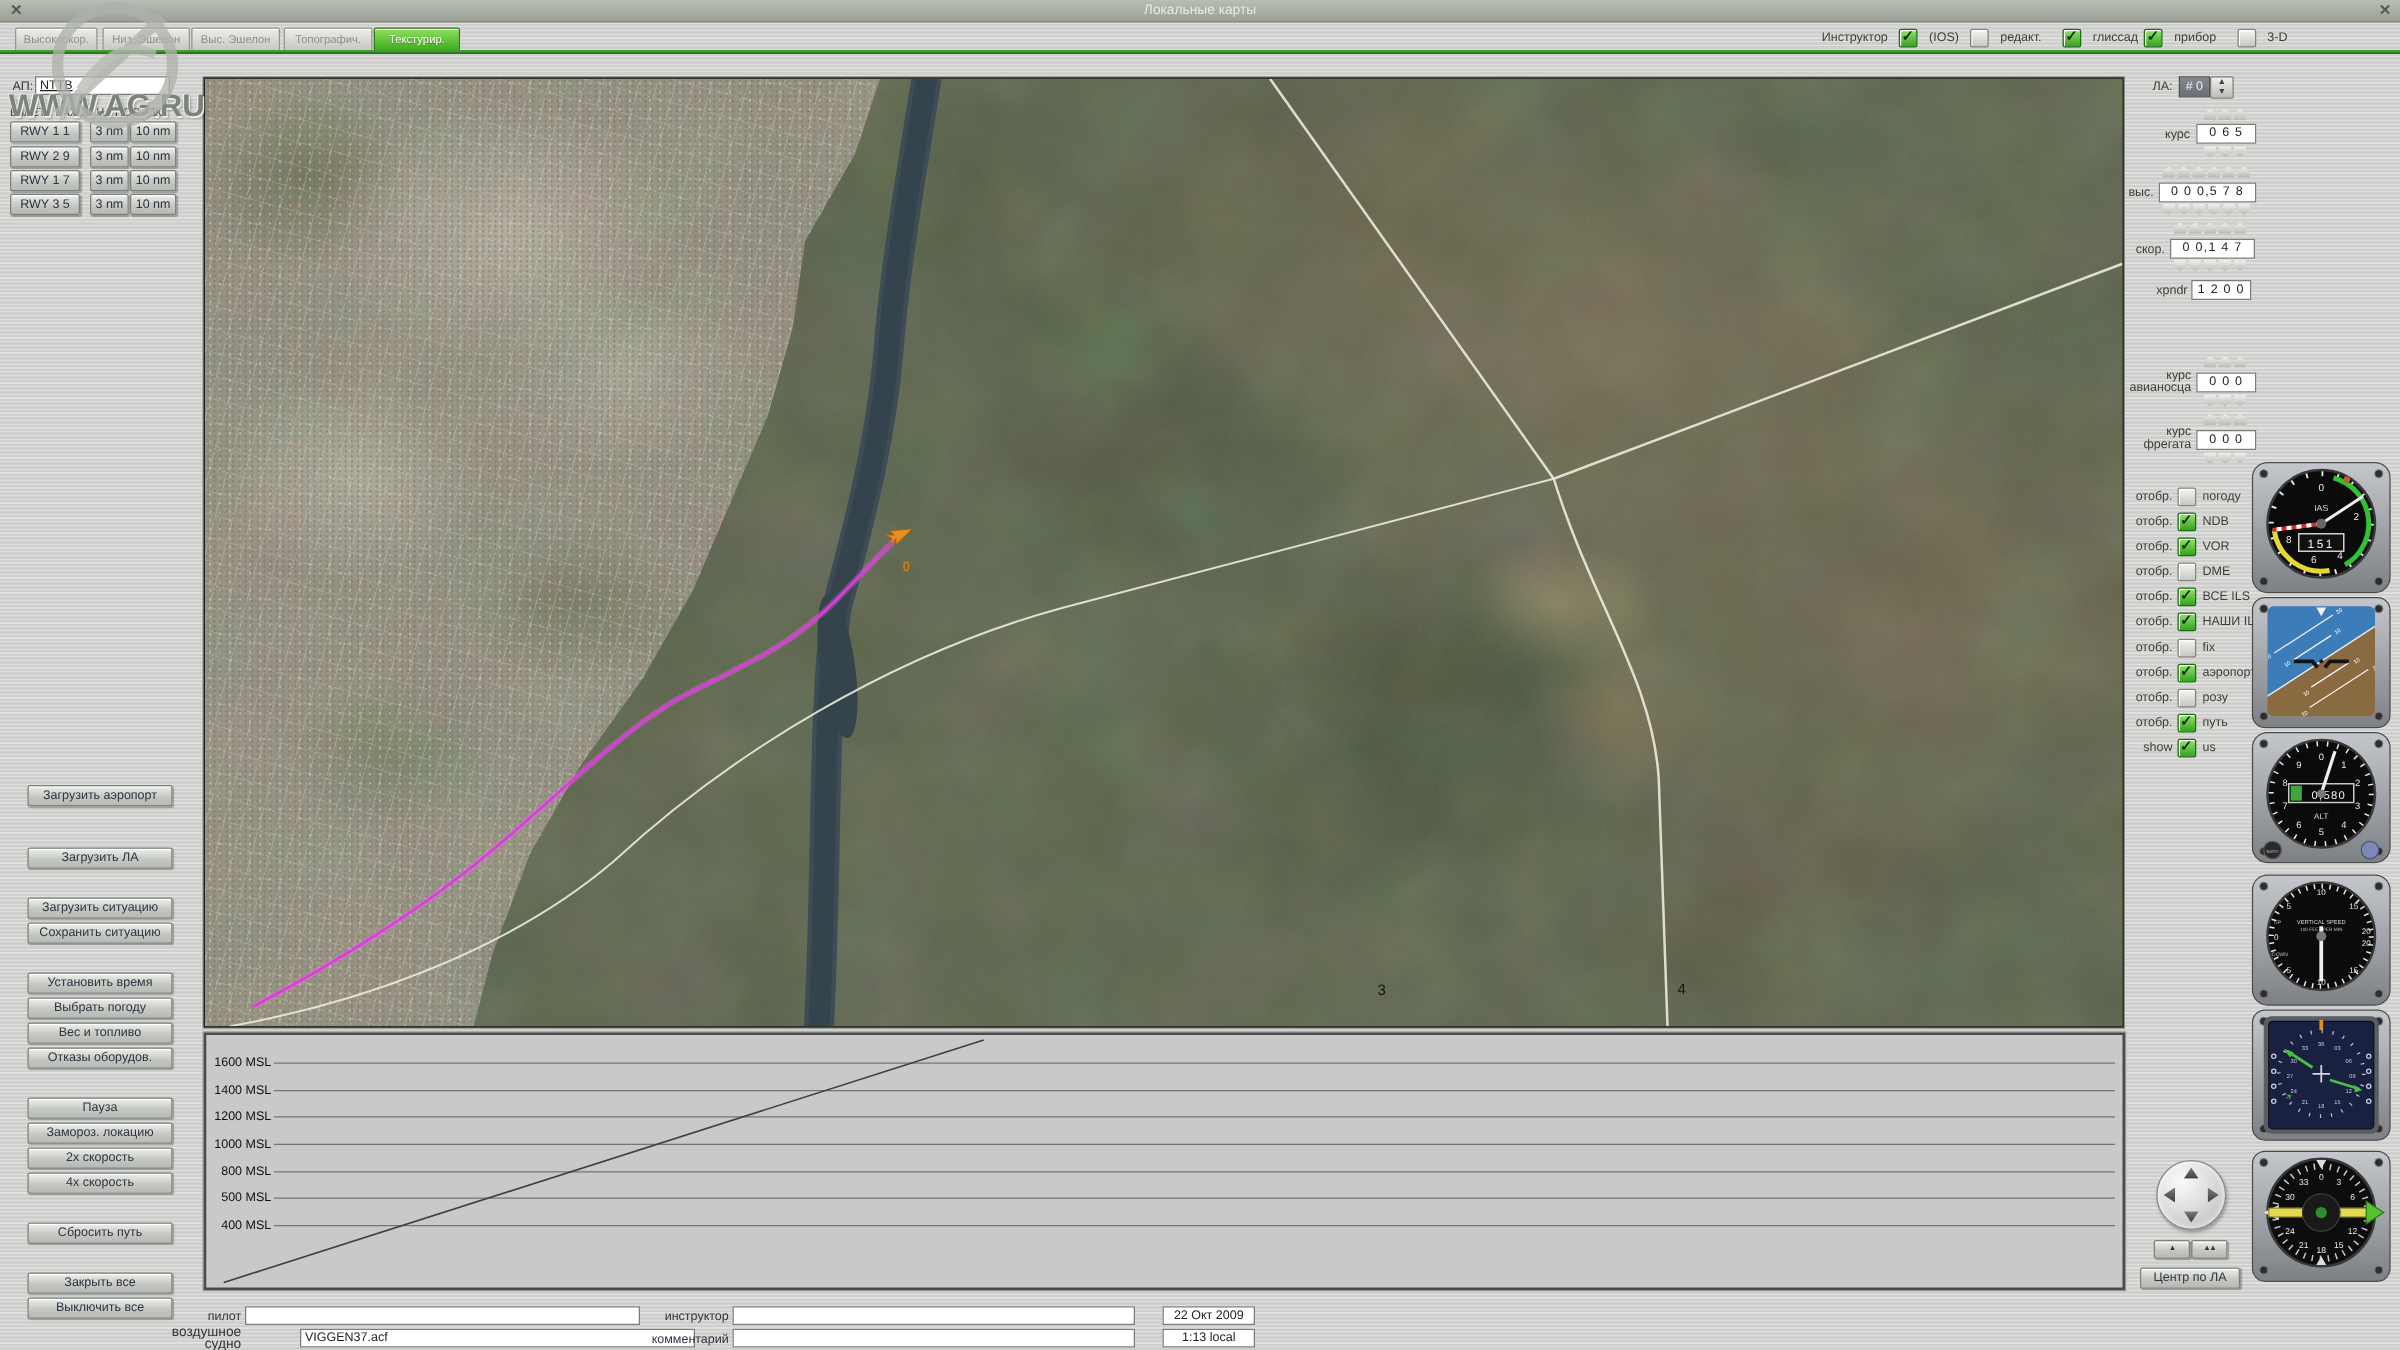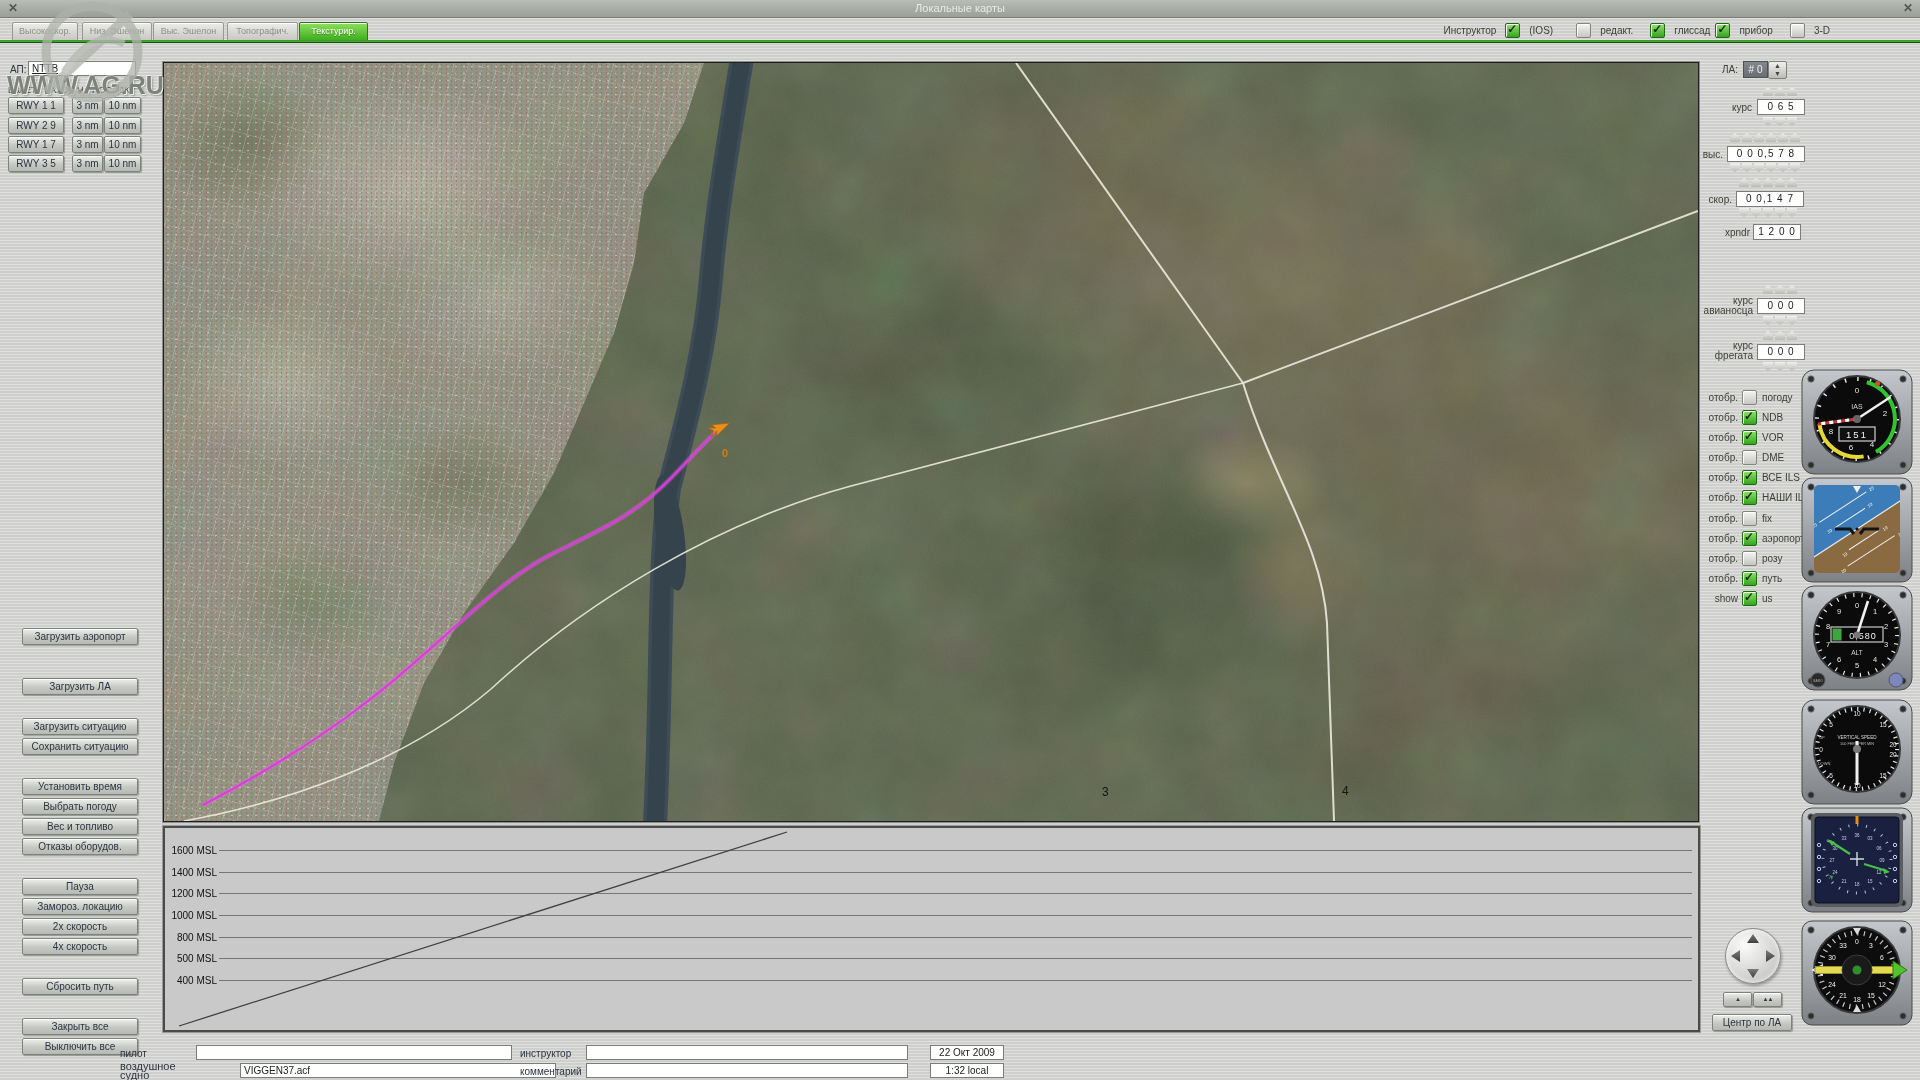--- a/index.html
+++ b/index.html
@@ -69,21 +69,21 @@
       radial-gradient(ellipse 120px 90px at 150px 540px, rgba(100,112,84,.6), transparent 70%);
     background-size:5px 4px,8px 7px,auto,auto,auto,auto,auto,auto,auto,auto;}
   .mapsvg{position:absolute;inset:0}
   
   .profile{position:absolute;left:163px;top:826px;width:1537px;height:206px;background:#c9c9c9;
     border:2px solid #4a4a4a;box-shadow:0 0 0 1px #9a9a98;box-sizing:border-box}
   .mslrow{position:absolute;left:4px;right:6px;height:12px;display:flex;align-items:center}
   .msllabel{width:48px;text-align:right;font-size:10px;color:#101010;margin-right:2px;white-space:nowrap}
   .mslline{flex:1;height:1px;background:#767676}
   
-  .blabel{position:absolute;font-size:10px;color:#2e3440;text-align:left;white-space:nowrap}
+  .blabel{position:absolute;font-size:10px;color:#2e3440;text-align:right;white-space:nowrap}
   .binput{position:absolute;height:13px;font-size:10px}
   .bbox{position:absolute;width:72px;height:13px;background:#fff;border:1px solid #7a7e78;font-size:10px;text-align:center;line-height:13px;color:#222}
   
   .rlabel{position:absolute;font-size:10px;color:#3b4036;text-align:right;white-space:nowrap}
   .digits{position:absolute;background:#fff;border:1px solid #7a7e78;font-size:10px;color:#222;text-align:center;letter-spacing:1px}
   .arrowrow{position:absolute;display:flex;gap:2px}
   .aru,.ard{width:10px;height:9px;background:linear-gradient(#f0f0ee,#b9b9b5);filter:drop-shadow(0 1px 0 rgba(0,0,0,.35))}
   .aru{clip-path:polygon(50% 0,100% 42%,100% 100%,0 100%,0 42%)}
   .ard{clip-path:polygon(0 0,100% 0,100% 58%,50% 100%,0 58%)}
   .lavalue{position:absolute;background:linear-gradient(#84888e,#6a6e74);border:1px solid #4e524e;color:#f2f2f2;font-size:10px;text-align:center}
@@ -112,21 +112,21 @@
 <div class="tab" style="left:12px;width:64px">Высокоскор.</div>
 <div class="tab" style="left:82px;width:68px">Низ. Эшелон</div>
 <div class="tab" style="left:153px;width:69px">Выс. Эшелон</div>
 <div class="tab" style="left:227px;width:69px">Топографич.</div>
 <div class="tab on" style="left:299px;width:67px">Текстурир.</div>
 <div class="tabline"></div>
 
 <div class="iosrow">
   <span>Инструктор</span>
   <span class="cb on"></span>
-  <span style="margin-right:14px">(IOS)</span>
+  <span style="margin-right:0">(IOS)</span>
   <span class="cb"></span>
   <span style="margin-right:8px">редакт.</span>
   <span class="cb on"></span>
   <span style="margin-right:-4px">глиссад</span>
   <span class="cb on"></span>
   <span style="margin-right:8px">прибор</span>
   <span class="cb"></span>
   <span>3-D</span>
 </div>
 
@@ -259,21 +259,21 @@
 <input class="tfield binput" style="left: 586px; top: 1045px; width: 314px;" value="">
 <div class="bbox" style="left:930px;top:1045px">22 Окт 2009</div>
 
 <div class="blabel" style="left:120px;top:1062px;width:73px;font-size:11px;line-height:9px">
   <span>воздушное</span><br>
   <span>судно</span>
 </div>
 <input class="tfield binput" style="left: 196px; top: 1063px; width: 308px; margin-left: 44px;" value="VIGGEN37.acf">
 <div class="blabel" style="left:520px;top:1066px;width:63px">комментарий</div>
 <input class="tfield binput" style="left: 586px; top: 1063px; width: 314px;" value="">
-<div class="bbox" style="left:930px;top:1063px">1:32 local</div>
+<div class="bbox" style="left:930px;top:1063px">1:13 local</div>
 
 <div class="rlabel" style="left:1705px;top:64px;width:33px">ЛА:</div>
 <div class="lavalue" style="left:1743px;top:61px;width:23px;height:15px;line-height:15px"># 0</div>
 <div class="stepper" style="left:1768px;top:61px">▲<br>▼</div>
 
 <div class="arrowrow" style="left:1763px;top:87px">
     <span class="aru"></span>
     <span class="aru"></span>
     <span class="aru"></span>
   </div>

